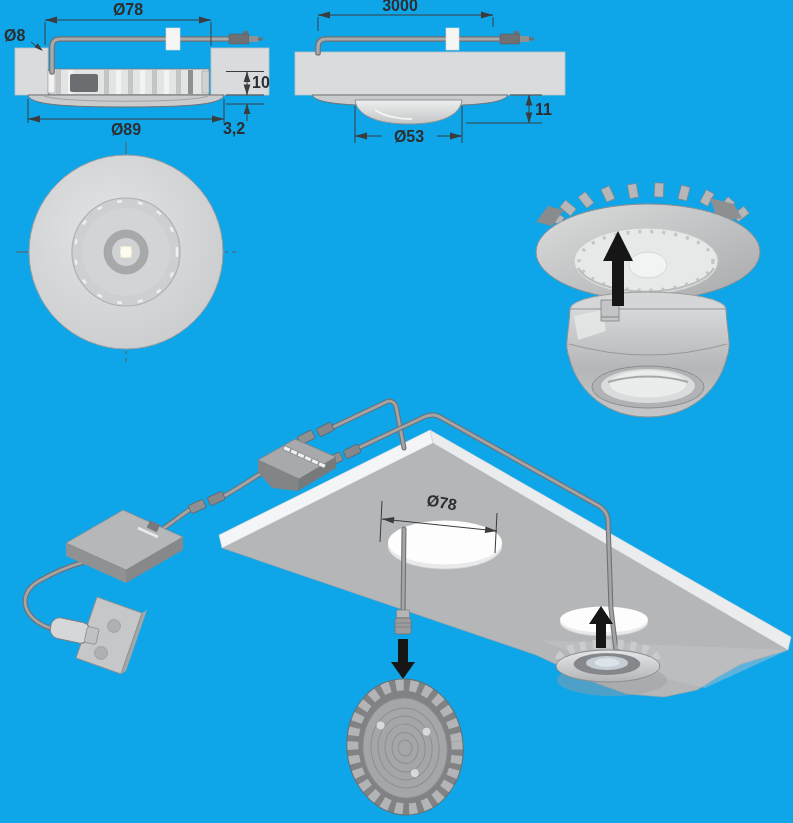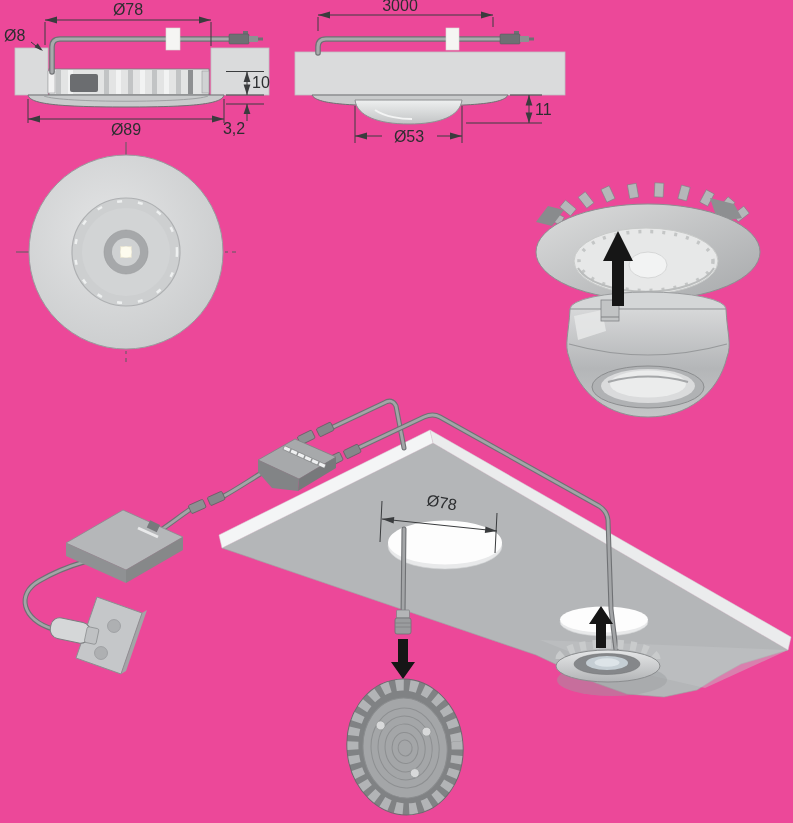--- a/index.html
+++ b/index.html
@@ -1,17 +1,17 @@
 <!DOCTYPE html>
 <html><head>
 <meta charset="utf-8">
 <style>
   html,body{margin:0;padding:0;background:#ffffff;}
-  .stage{position:relative;width:793px;height:823px;background:#ec4899;overflow:hidden;
-         font-family:"Liberation Sans", sans-serif;}
+  .stage{position:relative;width:793px;height:823px;background:#0ea5e9;overflow:hidden;
+         font-family:"Liberation Sans", sans-serif;font-weight:bold;}
   svg{display:block;}
   .dim{stroke:#3a3c3e;stroke-width:1;fill:none;}
   .dimfill{fill:#3a3c3e;stroke:none;}
   .dimtext{font-family:"Liberation Sans",sans-serif;font-size:16px;fill:#2c2e30;}
   .cable-o{stroke:#6f7174;stroke-width:5.6;fill:none;stroke-linecap:round;stroke-linejoin:round;}
   .cable-i{stroke:#a8aaac;stroke-width:3.2;fill:none;stroke-linecap:round;stroke-linejoin:round;}
   .cable-o2{stroke:#6f7174;stroke-width:5;fill:none;stroke-linecap:round;stroke-linejoin:round;}
   .cable-i2{stroke:#a3a5a7;stroke-width:2.8;fill:none;stroke-linecap:round;stroke-linejoin:round;}
   .centerline{stroke:#5a5c5e;stroke-width:1;fill:none;stroke-dasharray:16 4 3 4;}
 </style>

